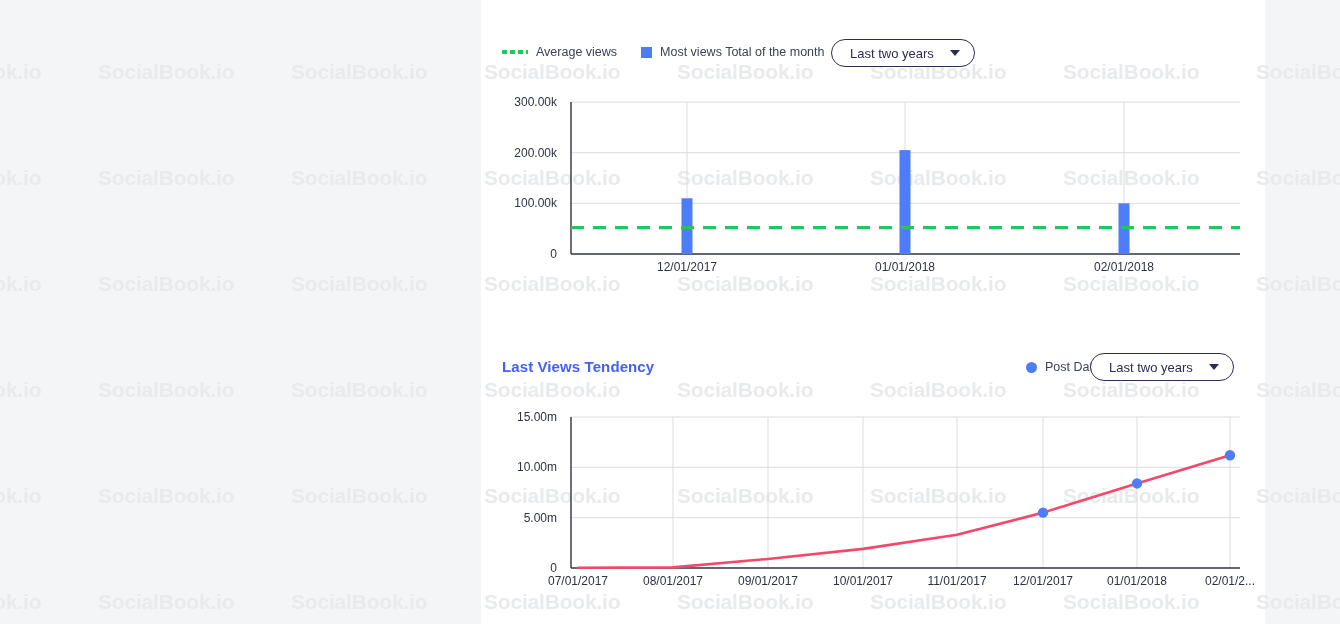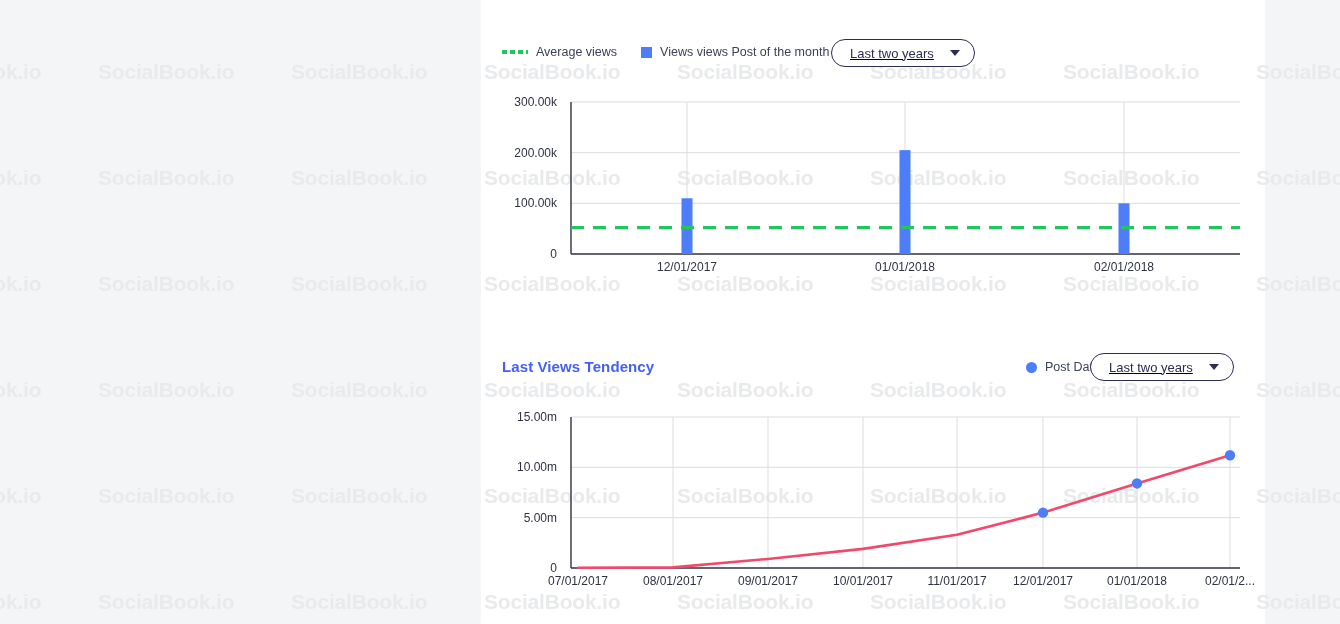--- a/index.html
+++ b/index.html
@@ -104,21 +104,20 @@
     position: absolute;
     display: flex;
     align-items: center;
     justify-content: space-between;
     height: 28px;
     padding: 0 14px 0 18px;
     border: 1.3px solid #2b2d52;
     border-radius: 16px;
     background: #fff;
     cursor: pointer;
-    text-decoration: underline;
   }
   .dropdown-text {
     font-size: 13px;
     color: #2b2d52;
     white-space: nowrap;
   }
   .caret {
     margin-left: 16px;
     width: 0; height: 0;
     border-left: 5px solid transparent;
@@ -244,21 +243,21 @@
     <div class="card-inner">
 
 
       <div class="legend-row" id="legend-1">
         <div class="legend-item">
           <span class="swatch-dashed"></span>
           <span class="legend-label">Average views</span>
         </div>
         <div class="legend-item">
           <span class="swatch-square"></span>
-          <span class="legend-label">Views views Post of the month</span>
+          <span class="legend-label">Most views Total of the month</span>
         </div>
       </div>
 
       <div class="dropdown" id="dropdown-1">
         <span class="dropdown-text">Last two years</span>
         <span class="caret"></span>
       </div>
 
       <div class="chart" id="chart-1">
           <svg width="784" height="195" viewBox="0 0 784 195">

